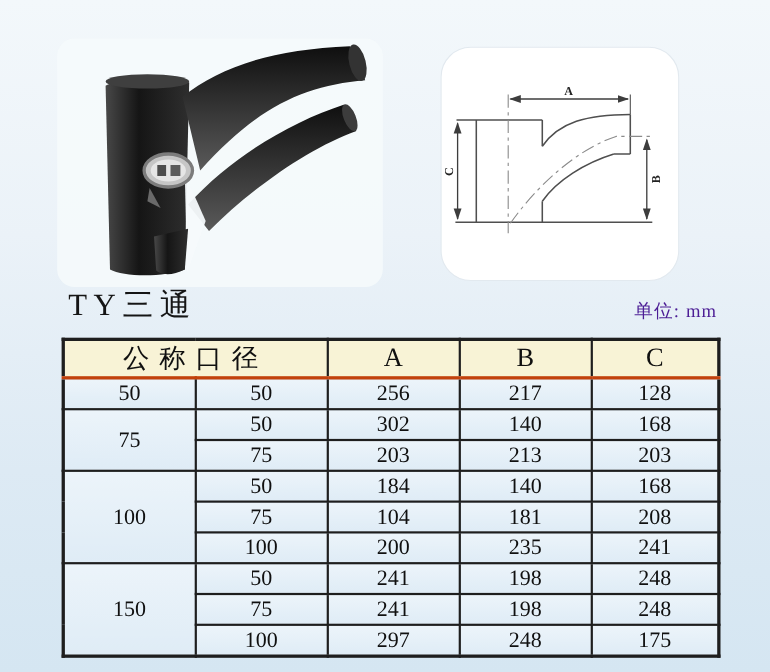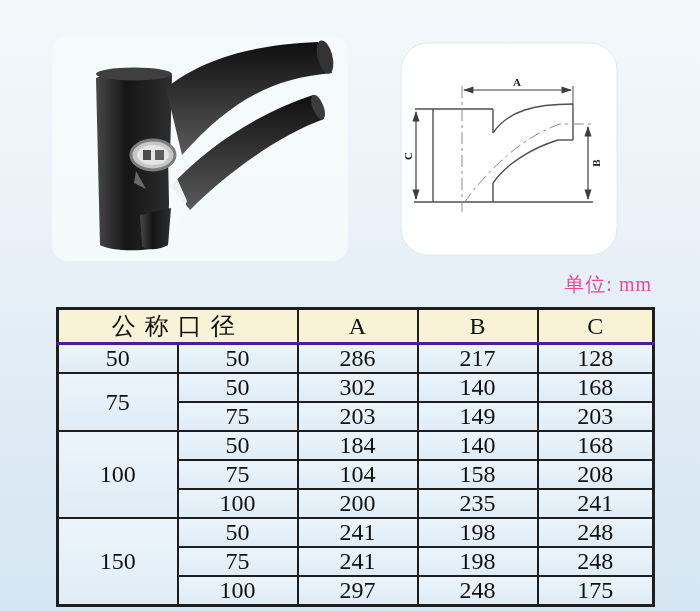--- a/index.html
+++ b/index.html
@@ -11,41 +11,41 @@
   }
   .page{position:relative;width:700px;height:611px;}
   .photo-wrap{position:absolute;left:50px;top:33px;width:300px;height:230px;}
   .diagram-wrap{position:absolute;left:400px;top:42px;width:218px;height:214px;}
   .product-title{
     position:absolute;left:62px;top:258px;
     font-size:28px;color:#151515;letter-spacing:6px;font-weight:500;
   }
   .unit-label{
     position:absolute;right:48px;top:271px;
-    font-size:20px;color:#ec4899;letter-spacing:1px;
+    font-size:17px;color:#4c1d95;letter-spacing:1px;
   }
   table.dim-table{
     position:absolute;left:56px;top:307px;width:596px;
     border-collapse:collapse;table-layout:fixed;
     border:3px solid #1e1e1e;
   }
   .dim-table th,.dim-table td{
     border:2px solid #1e1e1e;
     text-align:center;vertical-align:middle;
     padding:0;color:#101010;
   }
   .dim-table thead th{
     background:#f8f3d6;
     height:27px;font-size:24px;font-weight:500;
   }
   .dim-table thead th.nominal{letter-spacing:9px;}
-  .dim-table thead th{border-bottom:3px solid #4c1d95;margin-top:16px;}
+  .dim-table thead th{border-bottom:3px solid #c2410c;margin-top:16px;}
   .dim-table tbody td{
     background:linear-gradient(180deg,#ecf4fa 0%,#dfecf6 100%);
-    height:26px;font-size:24px;
+    height:26px;font-size:20px;
   }
   svg text{font-family:"Liberation Serif","DejaVu Serif",serif;}
 </style>
 </head>
 <body>
 
 <div class="page">
 
   <div class="photo-wrap">
     <svg width="300" height="230" viewBox="0 0 300 230">
@@ -120,20 +120,21 @@
         <text x="9" y="117" font-size="11" font-weight="bold" fill="#222" text-anchor="middle" transform="rotate(-90 9 114)">C</text>
       </g>
 
       <g>
         <line x1="188" y1="85" x2="188" y2="157" stroke="#3d3d3d" stroke-width="1.2" marker-start="url(#arr)" marker-end="url(#arr)"></line>
         <text x="197" y="124" font-size="11" font-weight="bold" fill="#222" text-anchor="middle" transform="rotate(-90 197 121)">B</text>
       </g>
     </svg>
   </div>
 
+  <div class="product-title">TY三通</div>
   <div class="unit-label">单位: mm</div>
 
   <table class="dim-table">
     <colgroup>
       <col style="width:120px">
         <col style="width:120px">
       <col style="width:120px">
         <col style="width:120px">
         <col style="width:116px">
     </colgroup>
@@ -142,48 +143,48 @@
         <th colspan="2" class="nominal">公称口径</th>
         <th>A</th>
         <th>B</th>
         <th>C</th>
       </tr>
     </thead>
     <tbody>
       <tr>
         <td>50</td>
         <td>50</td>
-        <td>286</td>
+        <td>256</td>
         <td>217</td>
         <td>128</td>
       </tr>
       <tr>
         <td rowspan="2">75</td>
         <td>50</td>
         <td>302</td>
         <td>140</td>
         <td>168</td>
       </tr>
       <tr>
         <td>75</td>
         <td>203</td>
-        <td>149</td>
+        <td>213</td>
         <td>203</td>
       </tr>
       <tr>
         <td rowspan="3">100</td>
         <td>50</td>
         <td>184</td>
         <td>140</td>
         <td>168</td>
       </tr>
       <tr>
         <td>75</td>
         <td>104</td>
-        <td>158</td>
+        <td>181</td>
         <td>208</td>
       </tr>
       <tr>
         <td>100</td>
         <td>200</td>
         <td>235</td>
         <td>241</td>
       </tr>
       <tr>
         <td rowspan="3">150</td>

